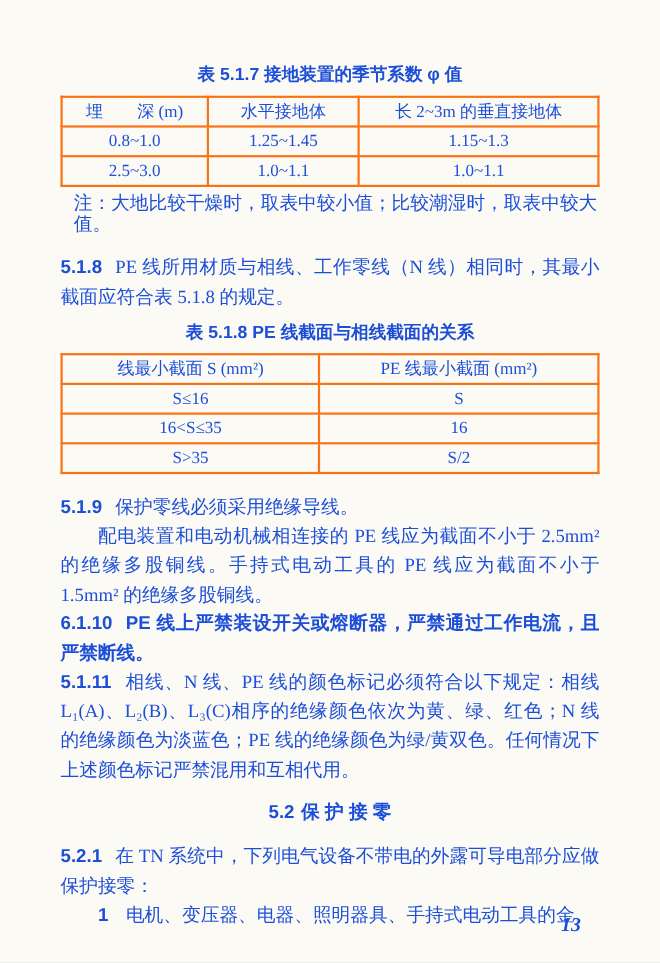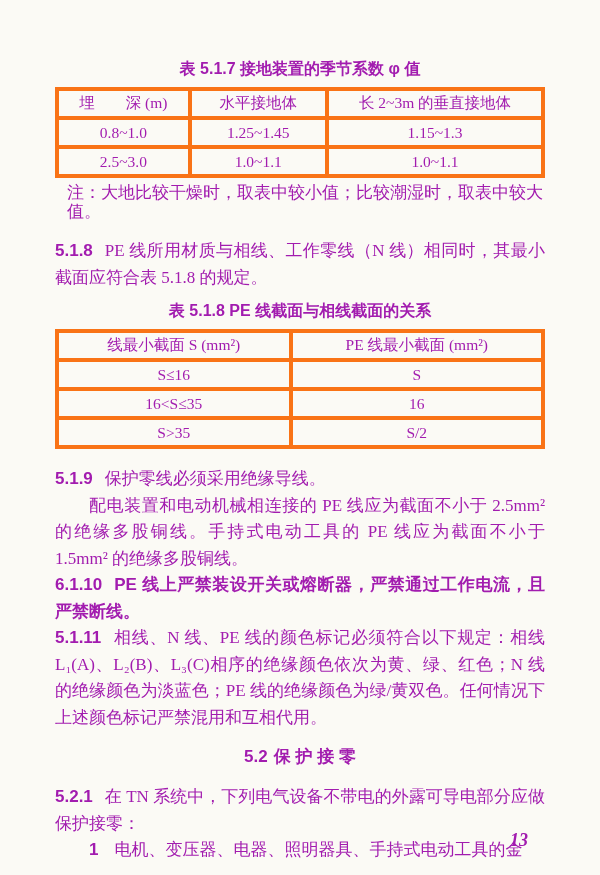--- a/index.html
+++ b/index.html
@@ -1,41 +1,41 @@
 <!DOCTYPE html>
 <html><head>
 <meta charset="utf-8">
 <style>
   html,body { margin:0; padding:0; background:#e8e8e4; }
   .page {
     position:relative;
     width:600px; height:875px;
     margin:0 auto;
     background:#fbfaf5;
-    color:#a21caf;
+    color:#1d4ed8;
     font-family:"Liberation Serif","DejaVu Serif",serif;
     box-sizing:border-box;
     padding:58px 55px 0 55px;
     overflow:hidden;
   }
   .tbl-caption {
     text-align:center;
     font-weight:bold;
     font-family:"Liberation Sans","DejaVu Sans",sans-serif;
     font-size:16px;
     line-height:22px;
     margin:0 0 7px 0;
   }
   table {
     width:100%;
     border-collapse:collapse;
     table-layout:fixed;
   }
   th, td {
-    border:4px solid #f97316;
+    border:2px solid #f97316;
     text-align:center;
     vertical-align:middle;
     font-size:15.5px;
     height:25px;
     padding:0 2px;
     font-weight:normal;
   }
   th { font-size:15.5px; }
   .t517 .c0 { width:27%; }
   .t517 .c1 { width:28%; }

